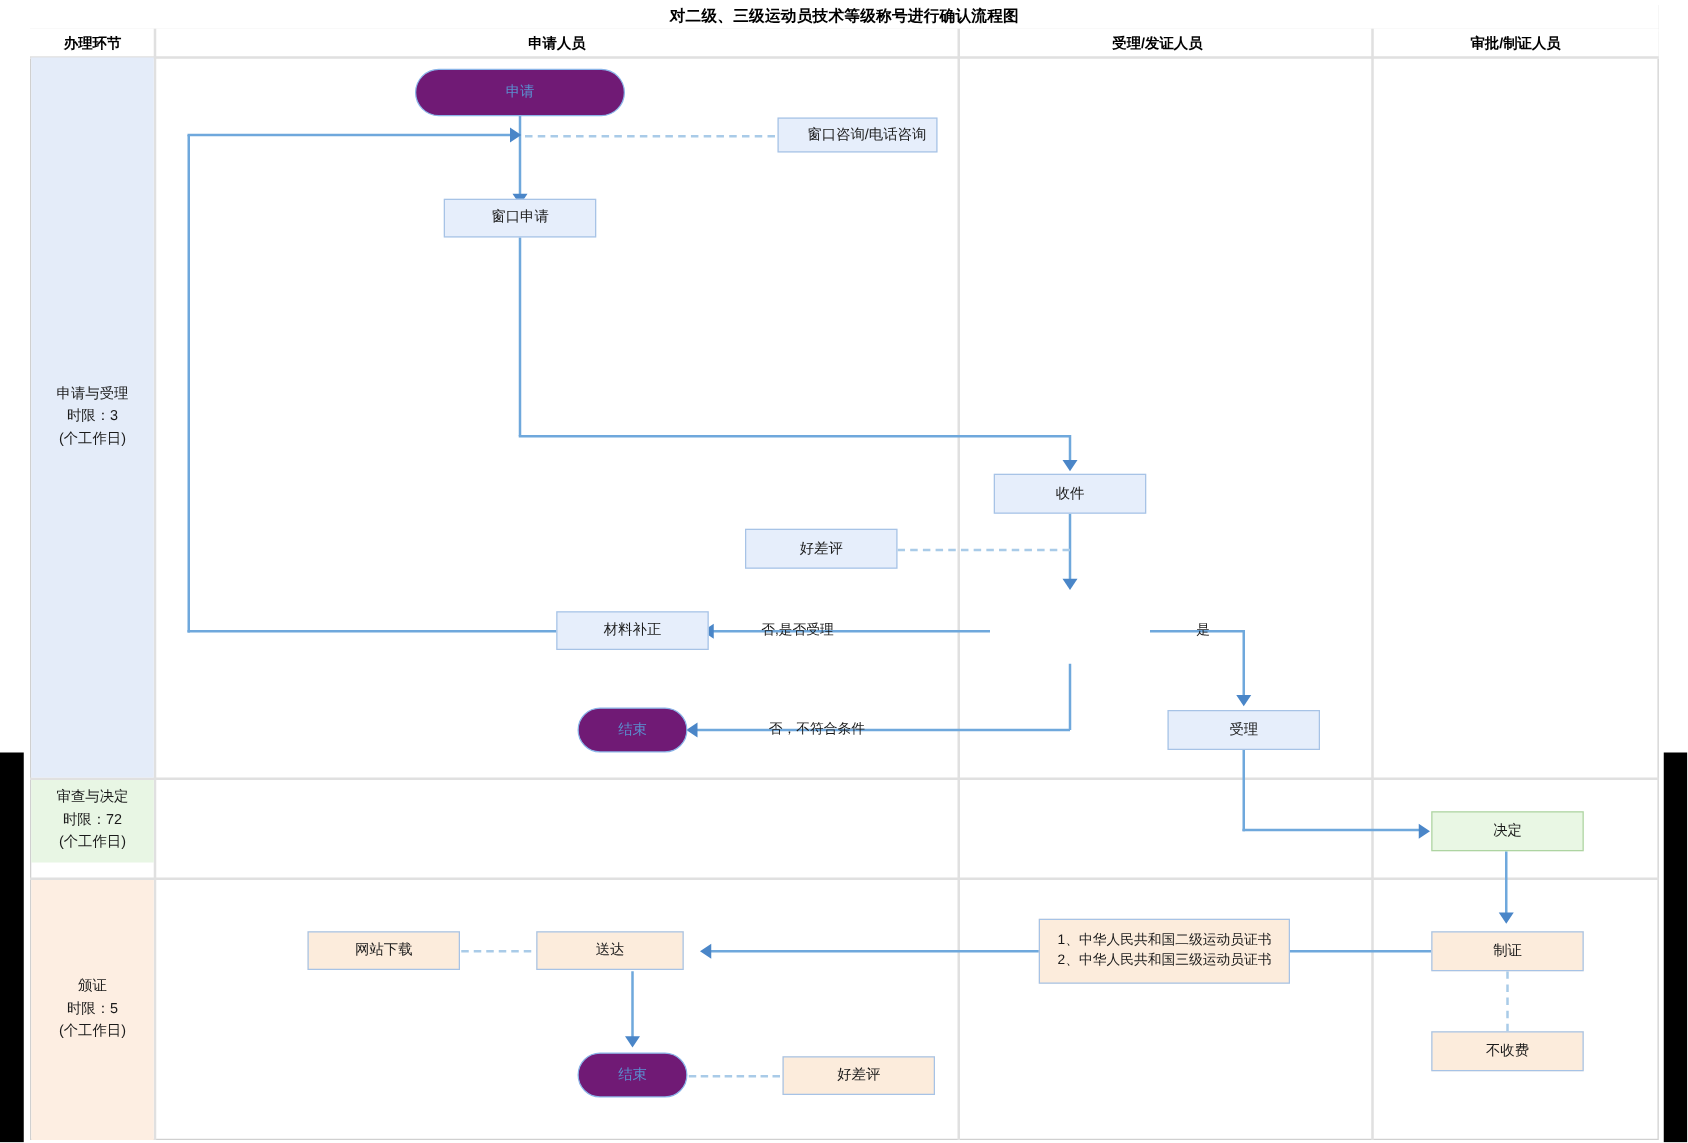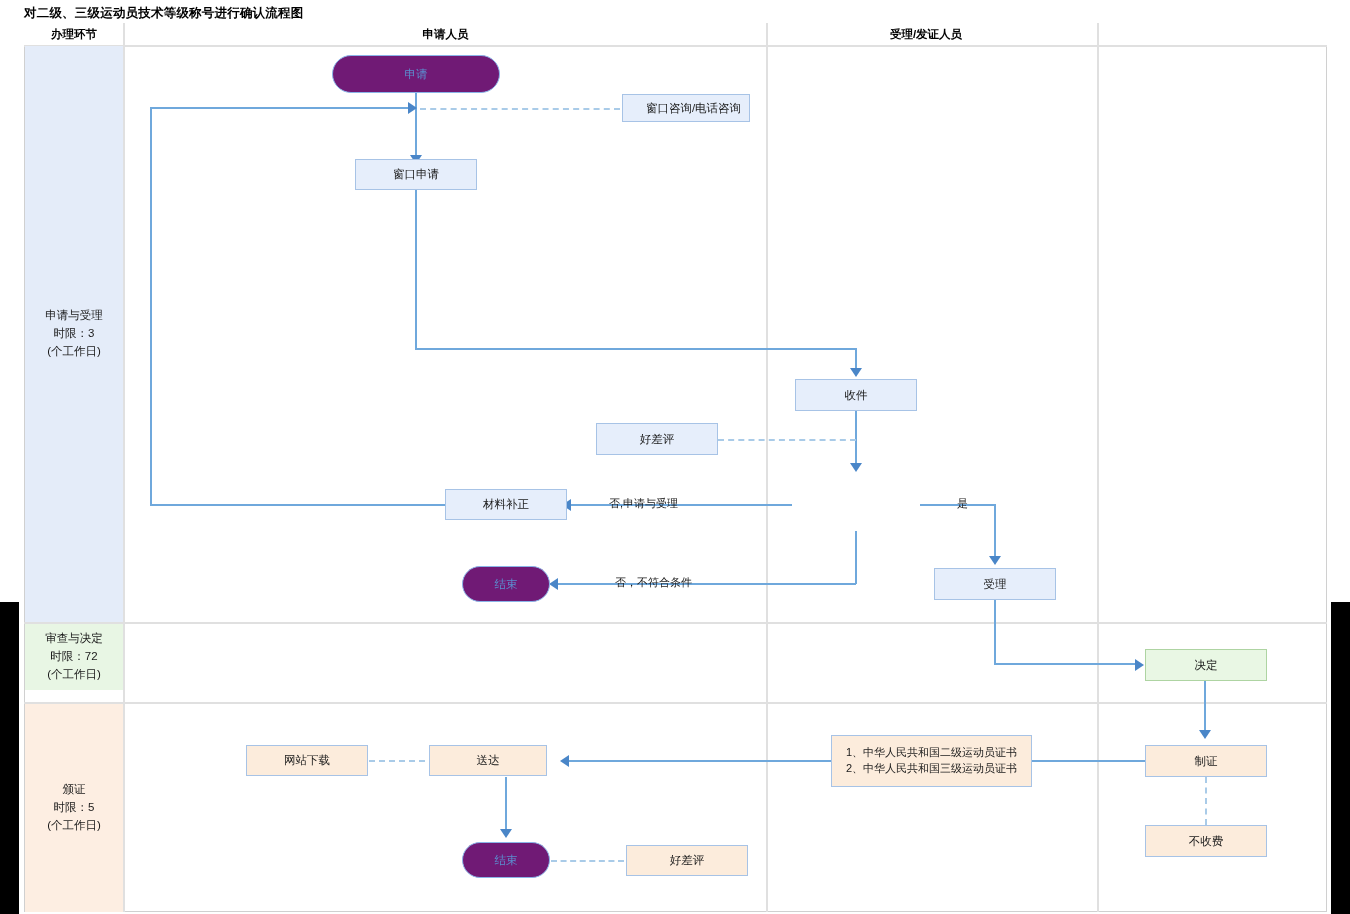--- a/index.html
+++ b/index.html
@@ -9,21 +9,21 @@
   
   .blackbar{position:absolute;background:#000;}
   #bar-left{left:0;top:602px;width:19px;height:312px;}
   #bar-right{left:1331px;top:602px;width:19px;height:312px;}
 
   
   .frame{position:absolute;box-sizing:border-box;border:1px solid #d9d9d9;background:transparent;}
   #outer-frame{left:24px;top:4px;width:1303px;height:908px;border:1px solid #d0d0d0;}
 
   #title-row{position:absolute;left:24px;top:4px;width:1303px;height:19px;
-    display:flex;align-items:center;border-bottom:2px solid #e0e0e0;background:#fff;}
+    display:flex;align-items:center;justify-content:center;border-bottom:2px solid #e0e0e0;background:#fff;}
   #title-row span{font-size:12.5px;font-weight:bold;color:#000;letter-spacing:.2px;}
 
   #header-row{position:absolute;left:24px;top:23px;width:1303px;height:22px;border-bottom:2px solid #e0e0e0;background:#fff;}
   .hdr{position:absolute;top:0;height:22px;display:flex;align-items:center;justify-content:center;
        font-size:11.5px;font-weight:bold;color:#000;}
   #hdr-0{left:0;width:100px;}
   #hdr-1{left:100px;width:643px;}
   #hdr-2{left:743px;width:318px;}
   #hdr-3{left:1074px;width:229px;}
 
@@ -79,20 +79,21 @@
   <div id="outer-frame" class="frame"></div>
 
   <div id="title-row">
     <span>对二级、三级运动员技术等级称号进行确认流程图</span>
   </div>
 
   <div id="header-row">
     <div class="hdr" id="hdr-0">办理环节</div>
     <div class="hdr" id="hdr-1">申请人员</div>
     <div class="hdr" id="hdr-2">受理/发证人员</div>
+    <div class="hdr" id="hdr-3">审批/制证人员</div>
   </div>
 
   <div class="vdiv" id="vdiv-0"></div>
   <div class="vdiv" id="vdiv-1"></div>
   <div class="vdiv" id="vdiv-2"></div>
   <div class="hdiv" id="hdiv-1"></div>
   <div class="hdiv" id="hdiv-2"></div>
 
   <div class="lane-cell" id="lane-0">
     <div>
@@ -159,21 +160,21 @@
   <div class="ln lnh" style="left:567px;top:760px;width:578px;"></div>
   <div class="arr arr-left" style="left:560px;top:755px;"></div>
 
   <div class="dash-h" style="left:369px;top:760px;width:76px;"></div>
 
   <div class="ln lnv" style="left:505px;top:777px;height:56px;"></div>
   <div class="arr arr-down" style="left:500px;top:829px;"></div>
 
   <div class="dash-h" style="left:551px;top:860px;width:73px;"></div>
 
-  <div class="edge-label" style="left:609px;top:496px;">否,申请与受理</div>
+  <div class="edge-label" style="left:609px;top:496px;">否,是否受理</div>
   <div class="edge-label" style="left:957px;top:496px;">是</div>
   <div class="edge-label" style="left:615px;top:575px;">否，不符合条件</div>
 
   <div class="node terminator" style="left:332px;top:55px;width:168px;height:38px;">申请</div>
 
   <div class="node blue" style="left:622px;top:94px;width:128px;height:28px;padding-left:15px;">窗口咨询/电话咨询</div>
 
   <div class="node blue" style="left:355px;top:159px;width:122px;height:31px;">窗口申请</div>
 
   <div class="node blue" style="left:795px;top:379px;width:122px;height:32px;">收件</div>

